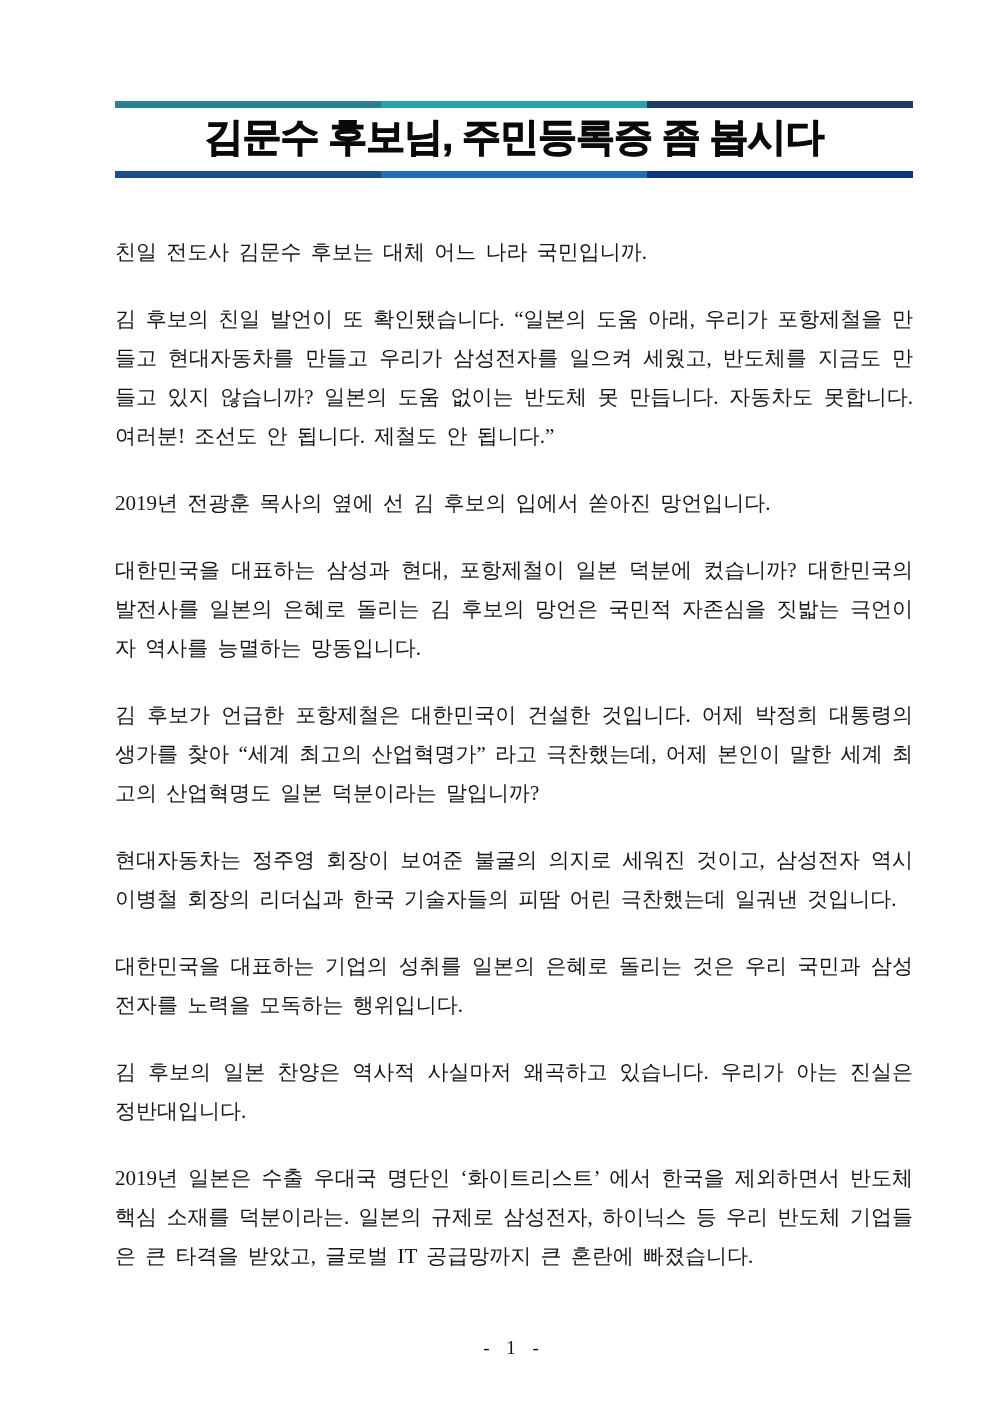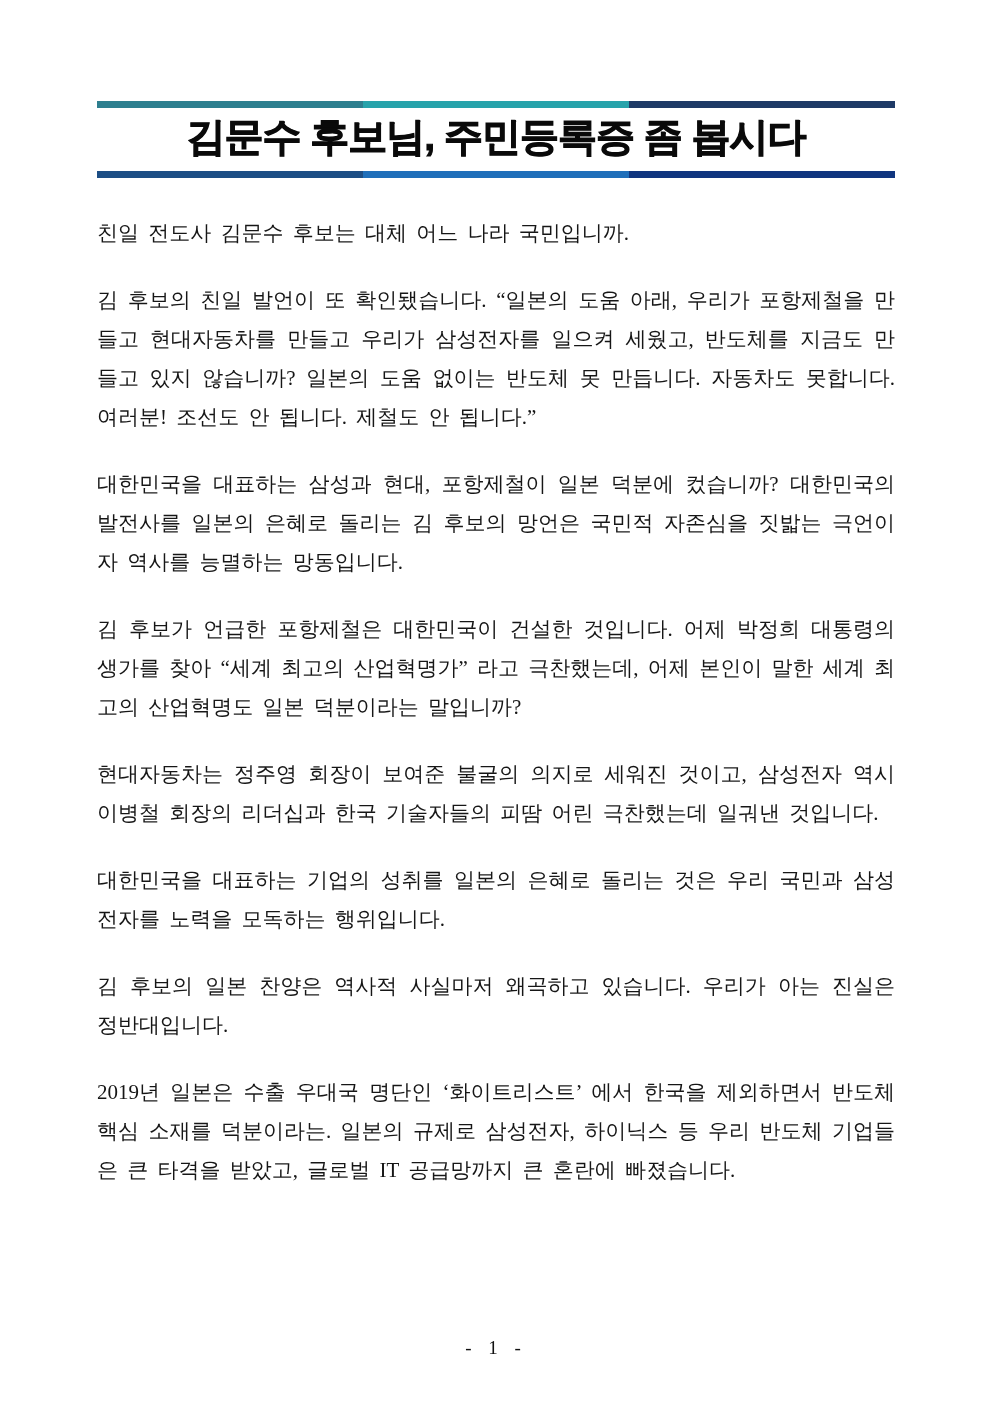--- a/index.html
+++ b/index.html
@@ -7,21 +7,21 @@
   body {
     width: 992px;
     height: 1403px;
     position: relative;
     font-family: "Liberation Serif", "DejaVu Serif", serif;
     color: #1a1a1a;
     overflow: hidden;
   }
   .page {
     position: absolute;
-    left: 97px;
+    left: 115px;
     top: 0;
     width: 798px;
     height: 1403px;
   }
   
   .doc-header { margin-top: 101px; }
   .bar {
     display: flex;
     width: 100%;
     height: 7px;
@@ -33,21 +33,21 @@
     font-size: 39px;
     letter-spacing: -1px;
     text-align: center;
     color: #0a0a0a;
     padding: 6px 0 10px 0;
     line-height: 1.2;
     -webkit-text-stroke: 1px #0a0a0a;
   }
   
   .doc-body {
-    margin-top: 36px;
+    margin-top: 55px;
     font-size: 21px;
     line-height: 39px;
     text-align: justify;
     word-break: break-all;
     color: #161616;
   }
   .doc-body p.para {
     margin-bottom: 28px;
     word-spacing: 4px;
   }
@@ -81,20 +81,21 @@
     <div class="bar bottom-bar">
       <span class="seg" style="background-color: rgb(29, 78, 133);"></span>
       <span class="seg" style="background-color: rgb(31, 111, 186);"></span>
       <span class="seg" style="background-color: rgb(16, 53, 127);"></span>
     </div>
   </header>
 
   <main class="doc-body">
       <p class="para">친일 전도사 김문수 후보는 대체 어느 나라 국민입니까.</p>
       <p class="para">김 후보의 친일 발언이 또 확인됐습니다. “일본의 도움 아래, 우리가 포항제철을 만들고 현대자동차를 만들고 우리가 삼성전자를 일으켜 세웠고, 반도체를 지금도 만들고 있지 않습니까? 일본의 도움 없이는 반도체 못 만듭니다. 자동차도 못합니다. 여러분! 조선도 안 됩니다. 제철도 안 됩니다.”</p>
+      <p class="para">2019년 전광훈 목사의 옆에 선 김 후보의 입에서 쏟아진 망언입니다.</p>
       <p class="para">대한민국을 대표하는 삼성과 현대, 포항제철이 일본 덕분에 컸습니까? 대한민국의 발전사를 일본의 은혜로 돌리는 김 후보의 망언은 국민적 자존심을 짓밟는 극언이자 역사를 능멸하는 망동입니다.</p>
       <p class="para">김 후보가 언급한 포항제철은 대한민국이 건설한 것입니다. 어제 박정희 대통령의 생가를 찾아 “세계 최고의 산업혁명가” 라고 극찬했는데, 어제 본인이 말한 세계 최고의 산업혁명도 일본 덕분이라는 말입니까?</p>
       <p class="para">현대자동차는 정주영 회장이 보여준 불굴의 의지로 세워진 것이고, 삼성전자 역시 이병철 회장의 리더십과 한국 기술자들의 피땀 어린 극찬했는데 일궈낸 것입니다.</p>
       <p class="para">대한민국을 대표하는 기업의 성취를 일본의 은혜로 돌리는 것은 우리 국민과 삼성전자를 노력을 모독하는 행위입니다.</p>
       <p class="para">김 후보의 일본 찬양은 역사적 사실마저 왜곡하고 있습니다. 우리가 아는 진실은 정반대입니다.</p>
       <p class="para">2019년 일본은 수출 우대국 명단인 ‘화이트리스트’ 에서 한국을 제외하면서 반도체 핵심 소재를 덕분이라는. 일본의 규제로 삼성전자, 하이닉스 등 우리 반도체 기업들은 큰 타격을 받았고, 글로벌 IT 공급망까지 큰 혼란에 빠졌습니다.</p>
     </main>
 
   <footer class="doc-footer">
     <div class="page-number">- 1 -</div>

